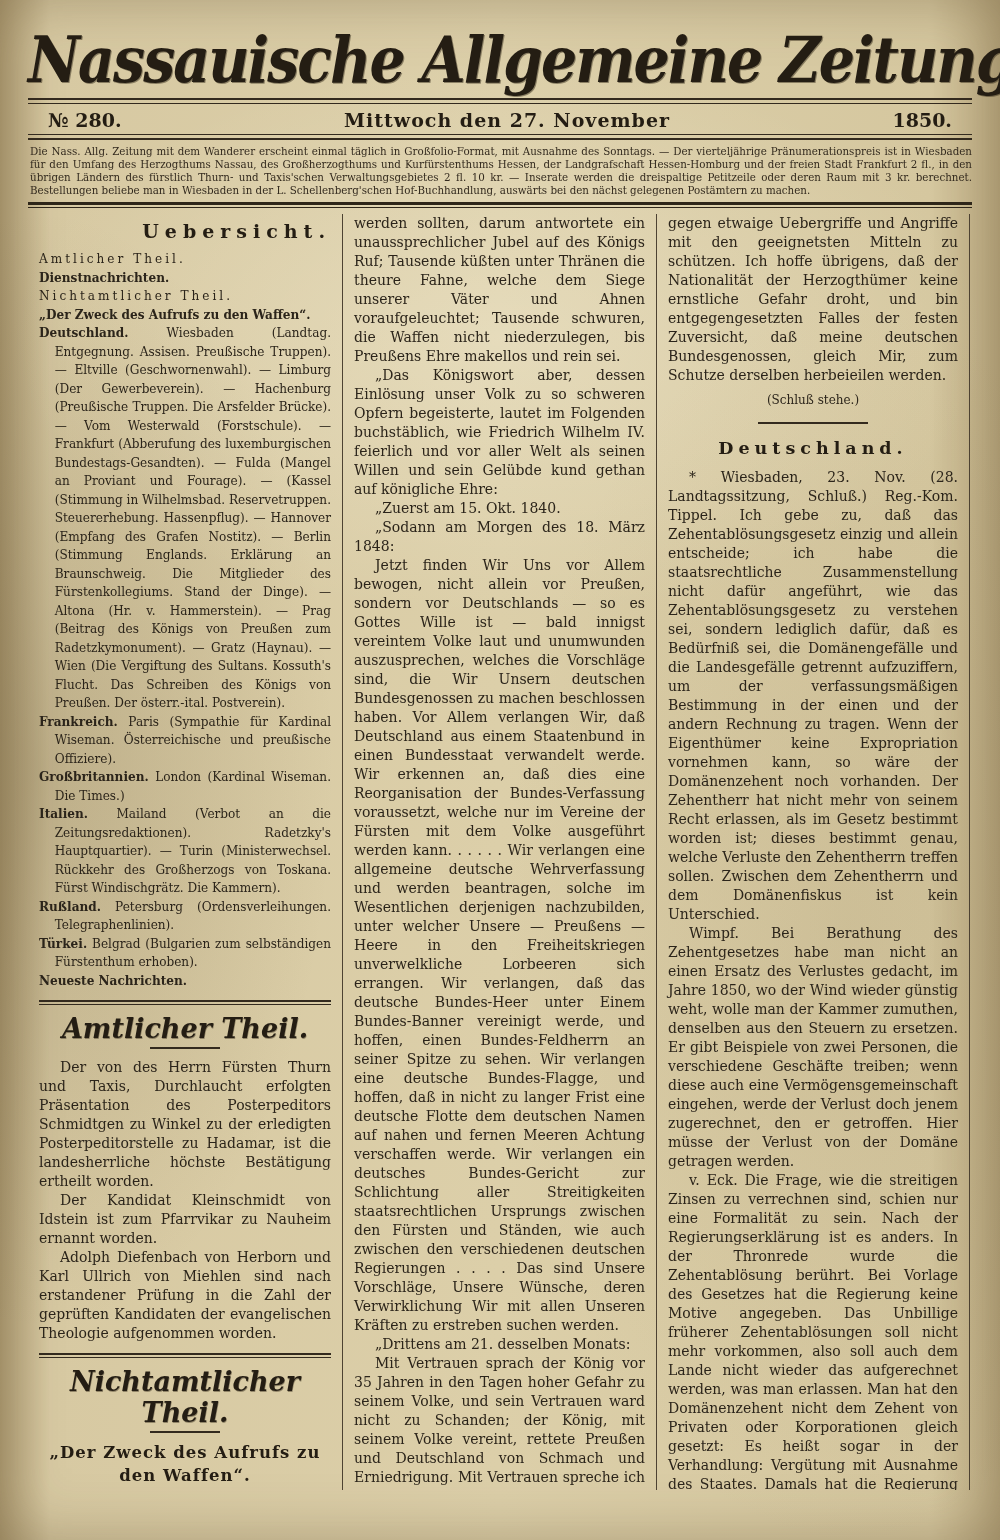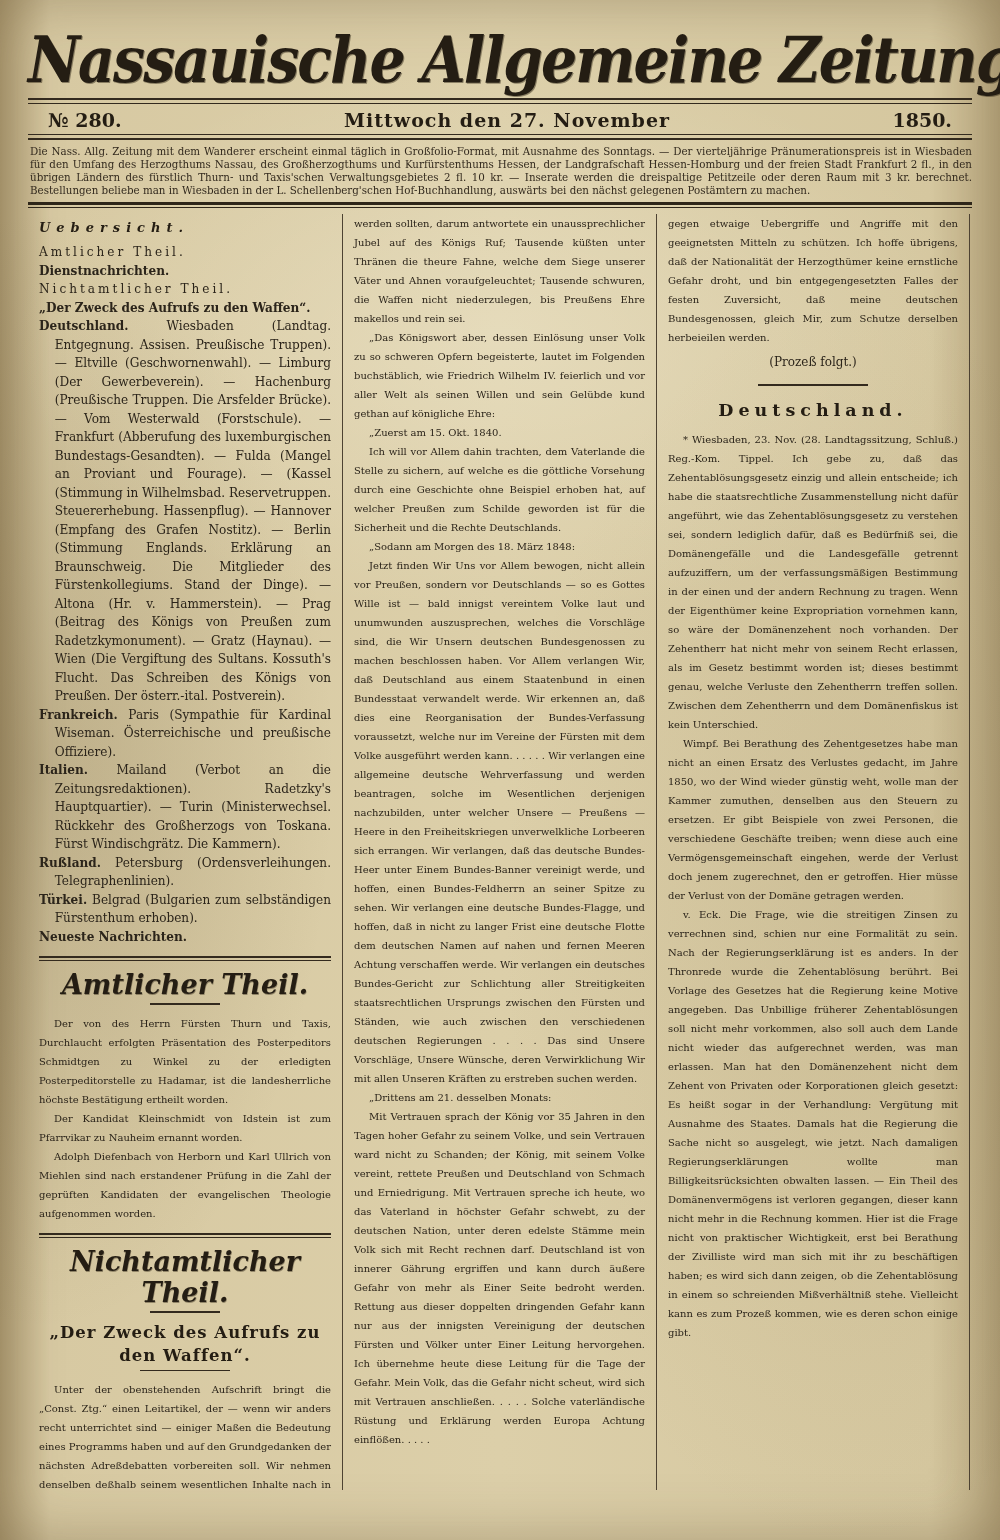--- a/index.html
+++ b/index.html
@@ -40,35 +40,34 @@
     margin:5px 0 6px 2px;color:#332a1e;
   }
   .rulethick{border-top:3px solid #2e2619;border-bottom:1px solid #2e2619;height:2px;margin-bottom:4px;}
   
   .cols{display:flex;height:1276px;overflow:hidden;margin-top:6px;}
   .col{width:314px;box-sizing:border-box;padding:0 11px;overflow:hidden;}
   .col + .col{border-left:1px solid #4d4232;}
   .col:last-child{border-right:1px solid #4d4232;}
   p{margin:0;}
   .body{
-    font-size:10px;line-height:19px;text-align:justify;
+    font-size:14px;line-height:19px;text-align:justify;
     text-indent:1.5em;color:#2b241a;
   }
   .noind{text-indent:0;}
   .idx{
     font-size:12.1px;line-height:18.5px;text-align:justify;
     padding-left:1.3em;text-indent:-1.3em;color:#2b241a;
   }
   .idx b{font-weight:bold;}
   .sp-head{font-weight:normal;letter-spacing:3px;}
   h2,h3{margin:0;font-weight:bold;color:#241d13;}
   .uebersicht{
-    text-align:left;font-size:13px;letter-spacing:6px;
+    text-align:right;font-size:19px;letter-spacing:6px;
     margin:6px 0 8px 0;
-    font-style:italic;
   }
   .sect-rule{border-top:2px solid #332a1e;border-bottom:1px solid #332a1e;height:2px;margin:10px 0 8px 0;}
   .big-head{
     text-align:center;font-size:27px;font-style:italic;letter-spacing:0px;
     margin:4px 0 2px 0;text-shadow:.5px .5px 0 rgba(40,30,15,.4);
   }
   .underrule{width:70px;margin:3px auto 9px auto;border-top:2px solid #332a1e;}
   .underrule.thin{border-top-width:1.5px;width:90px;}
   .art-head{
     text-align:center;font-size:16.5px;line-height:1.35;letter-spacing:1px;
@@ -102,20 +101,21 @@
 
     <div class="col">
       <h2 class="uebersicht">Uebersicht.</h2>
 
       <p class="idx"><b></b><span class="sp-head">Amtlicher Theil.</span></p>
       <p class="idx"><b>Dienstnachrichten.</b><span></span></p>
       <p class="idx"><b></b><span class="sp-head">Nichtamtlicher Theil.</span></p>
       <p class="idx"><b>„Der Zweck des Aufrufs zu den Waffen“.</b><span></span></p>
       <p class="idx"><b>Deutschland.</b><span> Wiesbaden (Landtag. Entgegnung. Assisen. Preußische Truppen). — Eltville (Geschwornenwahl). — Limburg (Der Gewerbeverein). — Hachenburg (Preußische Truppen. Die Arsfelder Brücke). — Vom Westerwald (Forstschule). — Frankfurt (Abberufung des luxemburgischen Bundestags-Gesandten). — Fulda (Mangel an Proviant und Fourage). — (Kassel (Stimmung in Wilhelmsbad. Reservetruppen. Steuererhebung. Hassenpflug). — Hannover (Empfang des Grafen Nostitz). — Berlin (Stimmung Englands. Erklärung an Braunschweig. Die Mitglieder des Fürstenkollegiums. Stand der Dinge). — Altona (Hr. v. Hammerstein). — Prag (Beitrag des Königs von Preußen zum Radetzkymonument). — Gratz (Haynau). — Wien (Die Vergiftung des Sultans. Kossuth's Flucht. Das Schreiben des Königs von Preußen. Der österr.-ital. Postverein).</span></p>
       <p class="idx"><b>Frankreich.</b><span> Paris (Sympathie für Kardinal Wiseman. Österreichische und preußische Offiziere).</span></p>
+      <p class="idx"><b>Großbritannien.</b><span> London (Kardinal Wiseman. Die Times.)</span></p>
       <p class="idx"><b>Italien.</b><span> Mailand (Verbot an die Zeitungsredaktionen). Radetzky's Hauptquartier). — Turin (Ministerwechsel. Rückkehr des Großherzogs von Toskana. Fürst Windischgrätz. Die Kammern).</span></p>
       <p class="idx"><b>Rußland.</b><span> Petersburg (Ordensverleihungen. Telegraphenlinien).</span></p>
       <p class="idx"><b>Türkei.</b><span> Belgrad (Bulgarien zum selbständigen Fürstenthum erhoben).</span></p>
       <p class="idx"><b>Neueste Nachrichten.</b><span></span></p>
 
       <div class="sect-rule"></div>
       <h2 class="big-head">Amtlicher Theil.</h2>
       <div class="underrule"></div>
 
       <p class="body">Der von des Herrn Fürsten Thurn und Taxis, Durchlaucht erfolgten Präsentation des Posterpeditors Schmidtgen zu Winkel zu der erledigten Posterpeditorstelle zu Hadamar, ist die landesherrliche höchste Bestätigung ertheilt worden.</p>
@@ -130,31 +130,30 @@
       <div class="underrule thin"></div>
 
       <p class="body">Unter der obenstehenden Aufschrift bringt die „Const. Ztg.“ einen Leitartikel, der — wenn wir anders recht unterrichtet sind — einiger Maßen die Bedeutung eines Programms haben und auf den Grundgedanken der nächsten Adreßdebatten vorbereiten soll. Wir nehmen denselben deßhalb seinem wesentlichen Inhalte nach in diese Spalten herüber.</p>
 
     </div>
 
     <div class="col">
       <p class="body noind">werden sollten, darum antwortete ein unaussprechlicher Jubel auf des Königs Ruf; Tausende küßten unter Thränen die theure Fahne, welche dem Siege unserer Väter und Ahnen voraufgeleuchtet; Tausende schwuren, die Waffen nicht niederzulegen, bis Preußens Ehre makellos und rein sei.</p>
       <p class="body">„Das Königswort aber, dessen Einlösung unser Volk zu so schweren Opfern begeisterte, lautet im Folgenden buchstäblich, wie Friedrich Wilhelm IV. feierlich und vor aller Welt als seinen Willen und sein Gelübde kund gethan auf königliche Ehre:</p>
       <p class="body">„Zuerst am 15. Okt. 1840.</p>
-      <p class="body">Ich will vor Allem dahin trachten, dem Vaterlande die Stelle zu sichern, auf welche es die göttliche Vorsehung durch eine Geschichte ohne Beispiel erhoben hat, auf welcher Preußen zum Schilde geworden ist für die Sicherheit und die Rechte Deutschlands.</p>
       <p class="body">„Sodann am Morgen des 18. März 1848:</p>
       <p class="body">Jetzt finden Wir Uns vor Allem bewogen, nicht allein vor Preußen, sondern vor Deutschlands — so es Gottes Wille ist — bald innigst vereintem Volke laut und unumwunden auszusprechen, welches die Vorschläge sind, die Wir Unsern deutschen Bundesgenossen zu machen beschlossen haben. Vor Allem verlangen Wir, daß Deutschland aus einem Staatenbund in einen Bundesstaat verwandelt werde. Wir erkennen an, daß dies eine Reorganisation der Bundes-Verfassung voraussetzt, welche nur im Vereine der Fürsten mit dem Volke ausgeführt werden kann. . . . . . Wir verlangen eine allgemeine deutsche Wehrverfassung und werden beantragen, solche im Wesentlichen derjenigen nachzubilden, unter welcher Unsere — Preußens — Heere in den Freiheitskriegen unverwelkliche Lorbeeren sich errangen. Wir verlangen, daß das deutsche Bundes-Heer unter Einem Bundes-Banner vereinigt werde, und hoffen, einen Bundes-Feldherrn an seiner Spitze zu sehen. Wir verlangen eine deutsche Bundes-Flagge, und hoffen, daß in nicht zu langer Frist eine deutsche Flotte dem deutschen Namen auf nahen und fernen Meeren Achtung verschaffen werde. Wir verlangen ein deutsches Bundes-Gericht zur Schlichtung aller Streitigkeiten staatsrechtlichen Ursprungs zwischen den Fürsten und Ständen, wie auch zwischen den verschiedenen deutschen Regierungen . . . . Das sind Unsere Vorschläge, Unsere Wünsche, deren Verwirklichung Wir mit allen Unseren Kräften zu erstreben suchen werden.</p>
       <p class="body">„Drittens am 21. desselben Monats:</p>
       <p class="body">Mit Vertrauen sprach der König vor 35 Jahren in den Tagen hoher Gefahr zu seinem Volke, und sein Vertrauen ward nicht zu Schanden; der König, mit seinem Volke vereint, rettete Preußen und Deutschland von Schmach und Erniedrigung. Mit Vertrauen spreche ich heute, wo das Vaterland in höchster Gefahr schwebt, zu der deutschen Nation, unter deren edelste Stämme mein Volk sich mit Recht rechnen darf. Deutschland ist von innerer Gährung ergriffen und kann durch äußere Gefahr von mehr als Einer Seite bedroht werden. Rettung aus dieser doppelten dringenden Gefahr kann nur aus der innigsten Vereinigung der deutschen Fürsten und Völker unter Einer Leitung hervorgehen. Ich übernehme heute diese Leitung für die Tage der Gefahr. Mein Volk, das die Gefahr nicht scheut, wird sich mit Vertrauen anschließen. . . . . Solche vaterländische Rüstung und Erklärung werden Europa Achtung einflößen. . . . .</p>
 
     </div>
 
     <div class="col">
       <p class="body noind">gegen etwaige Uebergriffe und Angriffe mit den geeignetsten Mitteln zu schützen. Ich hoffe übrigens, daß der Nationalität der Herzogthümer keine ernstliche Gefahr droht, und bin entgegengesetzten Falles der festen Zuversicht, daß meine deutschen Bundesgenossen, gleich Mir, zum Schutze derselben herbeieilen werden.</p>
-      <p class="body center schluss">(Prozeß folgt.)</p>
+      <p class="body center schluss">(Schluß stehe.)</p>
 
       <div class="underrule" style="width:110px;border-top-width:2px;margin-top:12px;"></div>
 
       <h2 class="land-head">Deutschland.</h2>
 
       <p class="body">* Wiesbaden, 23. Nov. (28. Landtagssitzung, Schluß.) Reg.-Kom. Tippel. Ich gebe zu, daß das Zehentablösungsgesetz einzig und allein entscheide; ich habe die staatsrechtliche Zusammenstellung nicht dafür angeführt, wie das Zehentablösungsgesetz zu verstehen sei, sondern lediglich dafür, daß es Bedürfniß sei, die Domänengefälle und die Landesgefälle getrennt aufzuziffern, um der verfassungsmäßigen Bestimmung in der einen und der andern Rechnung zu tragen. Wenn der Eigenthümer keine Expropriation vornehmen kann, so wäre der Domänenzehent noch vorhanden. Der Zehentherr hat nicht mehr von seinem Recht erlassen, als im Gesetz bestimmt worden ist; dieses bestimmt genau, welche Verluste den Zehentherrn treffen sollen. Zwischen dem Zehentherrn und dem Domänenfiskus ist kein Unterschied.</p>
       <p class="body">Wimpf. Bei Berathung des Zehentgesetzes habe man nicht an einen Ersatz des Verlustes gedacht, im Jahre 1850, wo der Wind wieder günstig weht, wolle man der Kammer zumuthen, denselben aus den Steuern zu ersetzen. Er gibt Beispiele von zwei Personen, die verschiedene Geschäfte treiben; wenn diese auch eine Vermögensgemeinschaft eingehen, werde der Verlust doch jenem zugerechnet, den er getroffen. Hier müsse der Verlust von der Domäne getragen werden.</p>
       <p class="body">v. Eck. Die Frage, wie die streitigen Zinsen zu verrechnen sind, schien nur eine Formalität zu sein. Nach der Regierungserklärung ist es anders. In der Thronrede wurde die Zehentablösung berührt. Bei Vorlage des Gesetzes hat die Regierung keine Motive angegeben. Das Unbillige früherer Zehentablösungen soll nicht mehr vorkommen, also soll auch dem Lande nicht wieder das aufgerechnet werden, was man erlassen. Man hat den Domänenzehent nicht dem Zehent von Privaten oder Korporationen gleich gesetzt: Es heißt sogar in der Verhandlung: Vergütung mit Ausnahme des Staates. Damals hat die Regierung die Sache nicht so ausgelegt, wie jetzt. Nach damaligen Regierungserklärungen wollte man Billigkeitsrücksichten obwalten lassen. — Ein Theil des Domänenvermögens ist verloren gegangen, dieser kann nicht mehr in die Rechnung kommen. Hier ist die Frage nicht von praktischer Wichtigkeit, erst bei Berathung der Zivilliste wird man sich mit ihr zu beschäftigen haben; es wird sich dann zeigen, ob die Zehentablösung in einem so schreienden Mißverhältniß stehe. Vielleicht kann es zum Prozeß kommen, wie es deren schon einige gibt.</p>
 
     </div>

